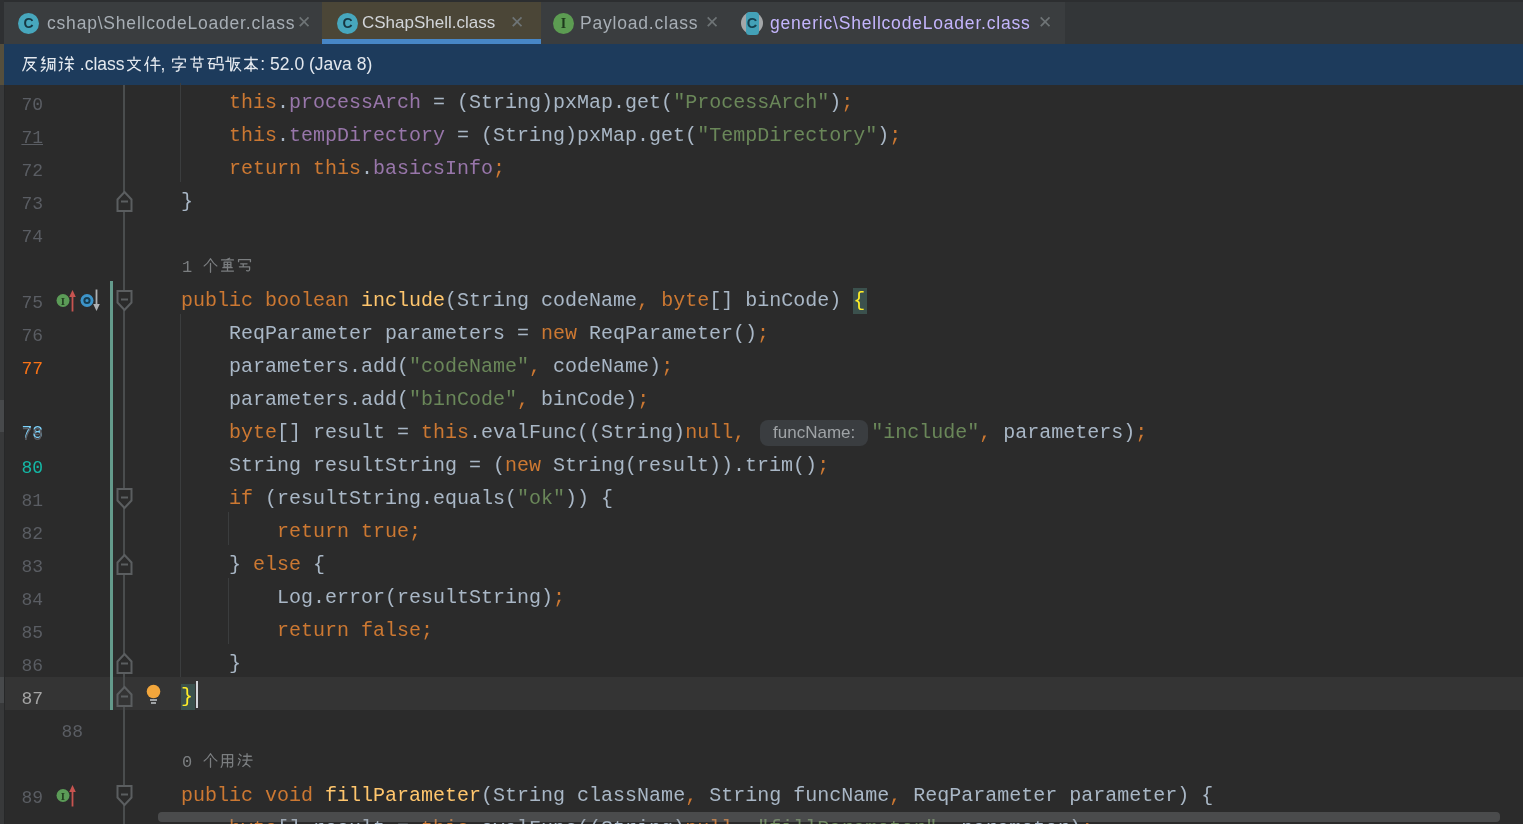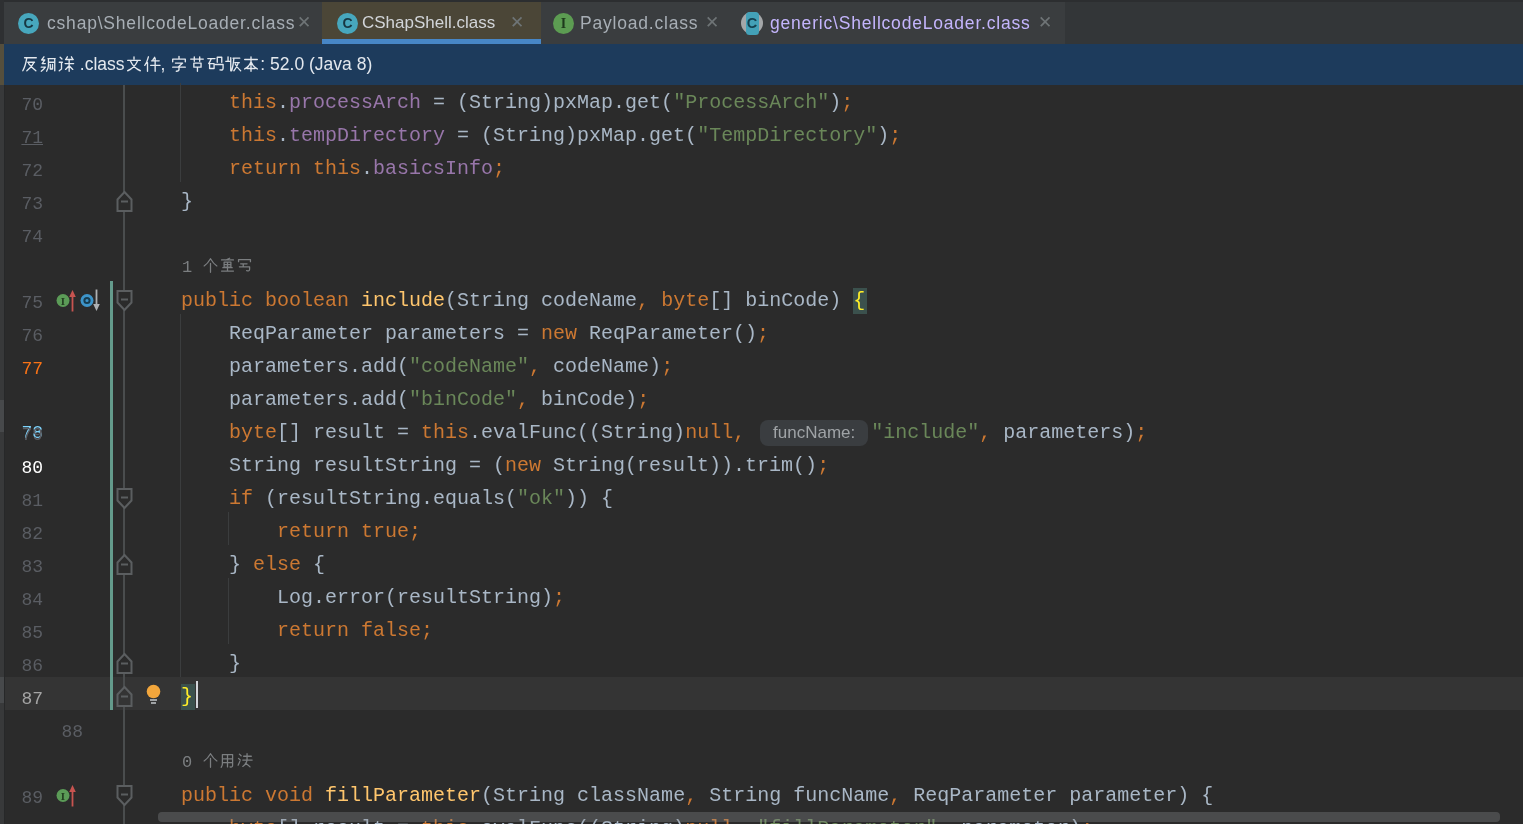--- a/index.html
+++ b/index.html
@@ -152,21 +152,21 @@
     <div class="lnum" style="top:4px;color:#5A5D63;">70</div>
     <div class="lnum" style="top:37px;color:#5A5D63;text-decoration:underline;">71</div>
     <div class="lnum" style="top:70px;color:#5A5D63;">72</div>
     <div class="lnum" style="top:103px;color:#5A5D63;">73</div>
     <div class="lnum" style="top:136px;color:#5A5D63;">74</div>
     <div class="lnum" style="top:202px;color:#5A5D63;">75</div>
     <div class="lnum" style="top:235px;color:#5A5D63;">76</div>
     <div class="lnum" style="top:268px;color:#f97316;">77</div>
     <div class="lnum" style="top:307px;color:#7dd3fc;margin-top:25px;">78</div>
     <div class="lnum" style="top:334px;color:#5A5D63;">79</div>
-    <div class="lnum" style="top:367px;color:#ffffff;">80</div>
+    <div class="lnum" style="top:367px;color:#14b8a6;">80</div>
     <div class="lnum" style="top:400px;color:#5A5D63;">81</div>
     <div class="lnum" style="top:433px;color:#5A5D63;">82</div>
     <div class="lnum" style="top:466px;color:#5A5D63;">83</div>
     <div class="lnum" style="top:499px;color:#5A5D63;">84</div>
     <div class="lnum" style="top:532px;color:#5A5D63;">85</div>
     <div class="lnum" style="top:565px;color:#5A5D63;">86</div>
     <div class="lnum" style="top:598px;color:#A4A4A4;">87</div>
     <div class="lnum" style="top:631px;color:#5A5D63;padding-left:40px;">88</div>
     <div class="lnum" style="top:697px;color:#5A5D63;">89</div>
     <div class="guide" style="left:180px;top:-2px;height:99px;"></div>

